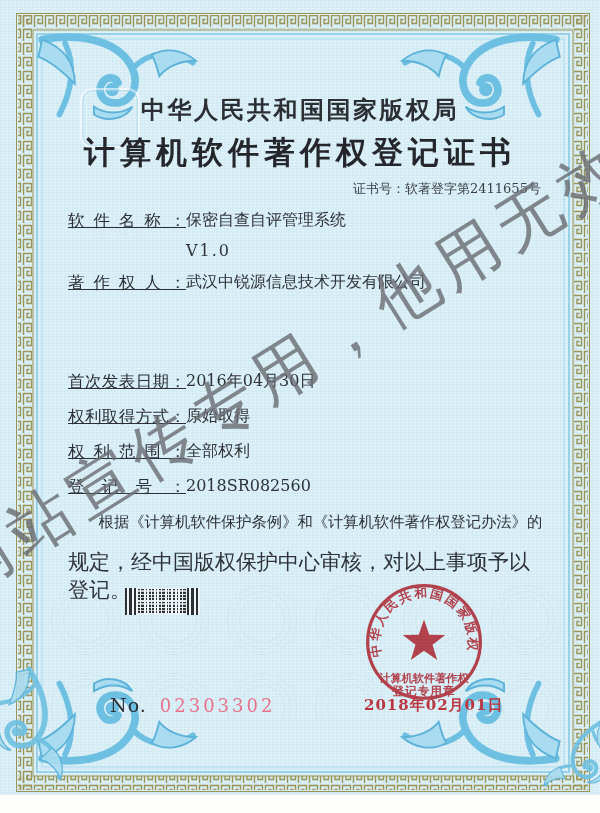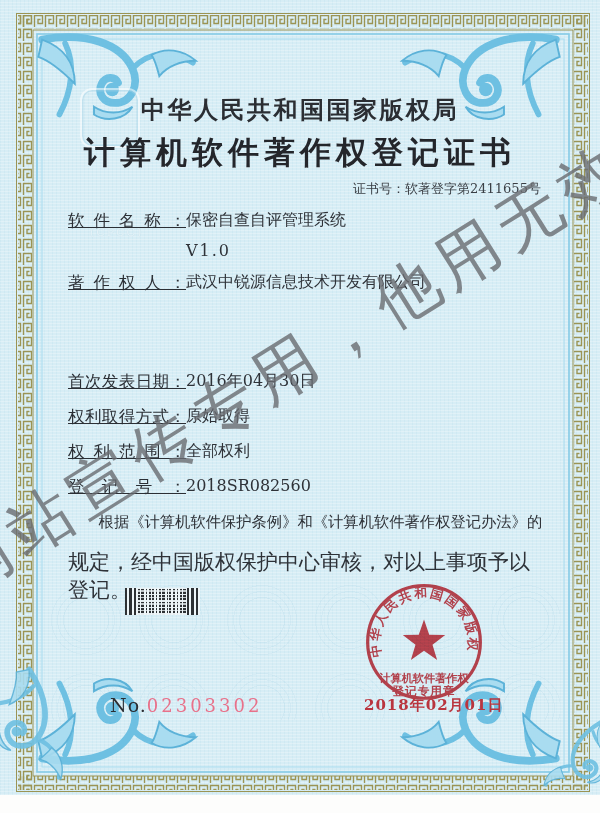--- a/index.html
+++ b/index.html
@@ -75,21 +75,21 @@
     position:absolute;left:125px;top:588px;width:75px;height:27px;
     background:#eef6f9;display:flex;
   }
   .bc-guard{width:13px;background:repeating-linear-gradient(90deg,#2d3134 0 2px,#eef6f9 2px 3.5px,#2d3134 3.5px 6.5px,#eef6f9 6.5px 9px);}
   .bc-mid{flex:1;background-color:#eef6f9;background-image:
     repeating-linear-gradient(0deg, rgba(238,246,249,.95) 0 1.5px, rgba(238,246,249,0) 1.5px 3.5px, rgba(238,246,249,.75) 3.5px 5px, rgba(238,246,249,0) 5px 6.5px),
     repeating-linear-gradient(90deg,#2d3134 0 2px, #eef6f9 2px 3px, #2d3134 3px 5.5px, #eef6f9 5.5px 7.5px, #2d3134 7.5px 8.5px, #eef6f9 8.5px 10.5px);}
 
   .serial{position:absolute;left:110px;top:694px;font-size:19px;color:#2b2e33;}
   .serial .no{letter-spacing:1px;}
-  .serial .num{color:#e8718a;font-size:18px;letter-spacing:3px;}
+  .serial .num{color:#e8718a;font-size:18px;letter-spacing:3px;margin-left:13px;}
 
   .seal-svg{position:absolute;left:360px;top:581px;width:128px;height:134px;mix-blend-mode:multiply;opacity:.94;}
   .seal-ring{font-size:12.6px;letter-spacing:2.2px;font-weight:700;fill:#cf3a44;}
   .seal-inner1{font-size:11px;font-weight:700;fill:#cf3a44;}
   .seal-inner2{font-size:11.5px;font-weight:700;fill:#cf3a44;letter-spacing:1px;}
   .seal-date{
     position:absolute;left:364px;top:696px;font-size:15px;letter-spacing:1px;
     color:#b9353f;font-weight:600;
   }
 

